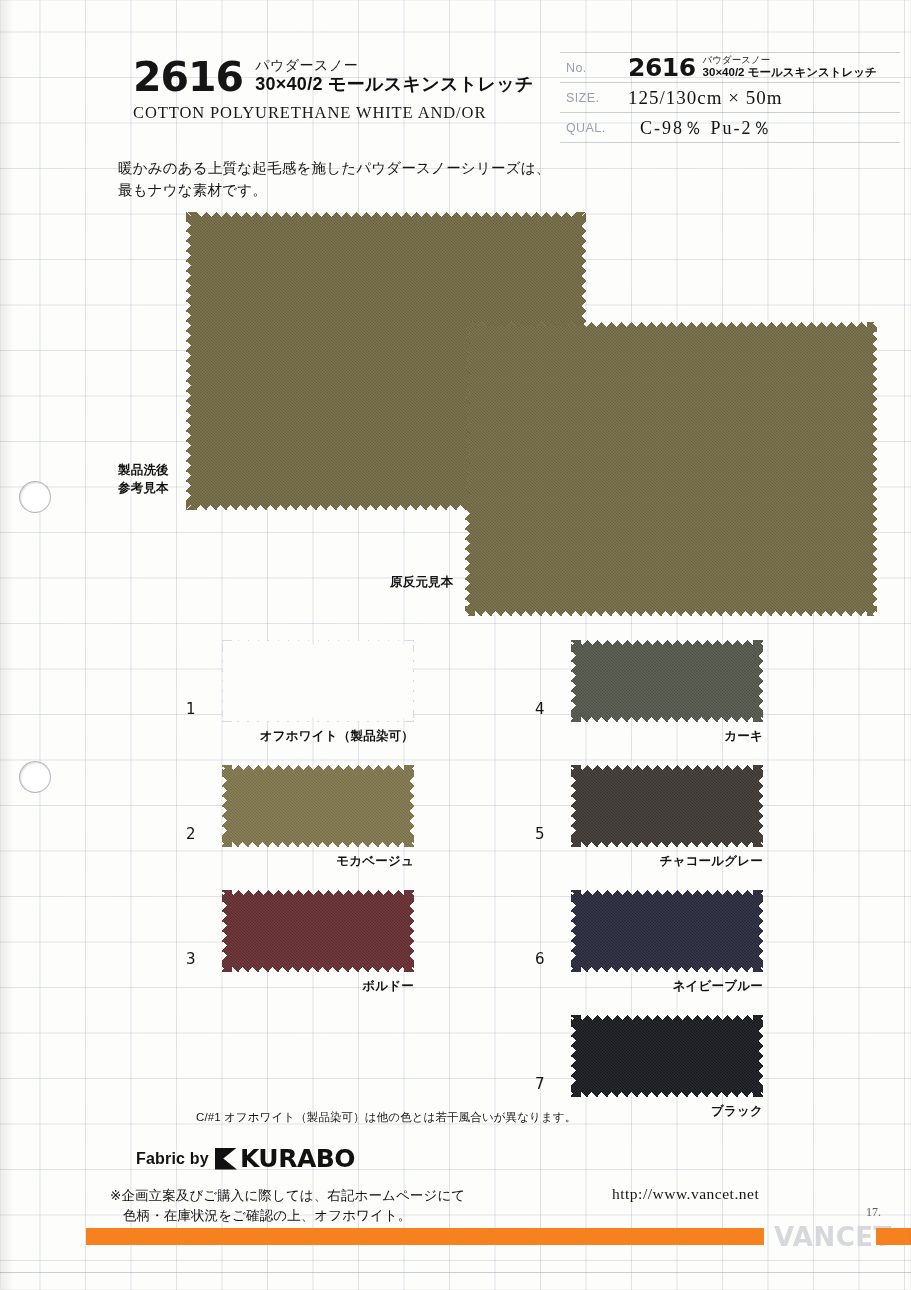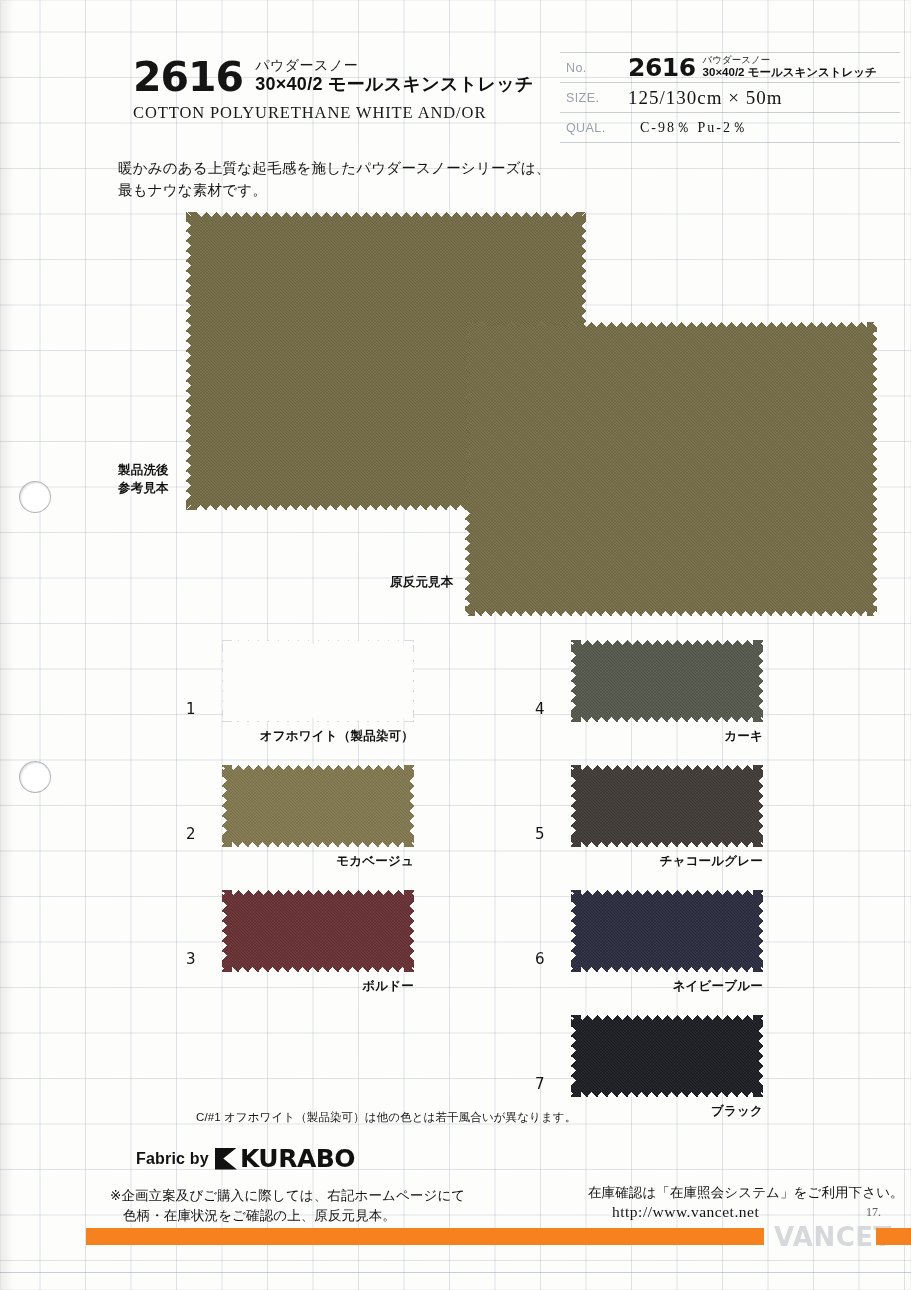--- a/index.html
+++ b/index.html
@@ -69,21 +69,21 @@
   }
   .spec-val{flex:1;}
   #spec-no .spec-val{display:flex;align-items:flex-end;gap:7px;padding-bottom:1px;}
   #spec-code{font-family:"DejaVu Sans","Liberation Sans",sans-serif;font-weight:700;font-size:25px;line-height:25px;letter-spacing:-.5px;color:#141414;}
   #spec-name{line-height:1.12;padding-bottom:1px;}
   #spec-name .l1{font-size:9.5px;color:#1b1b1b;}
   #spec-name .l2{font-size:11.5px;font-weight:600;color:#111;}
   #spec-size .spec-val,#spec-qual .spec-val{
     font-family:"Liberation Serif","DejaVu Serif",serif;font-size:19px;letter-spacing:1px;color:#131313;
   }
-  #spec-qual .spec-val{letter-spacing:2px;padding-left:12px;font-size:14px;}
+  #spec-qual .spec-val{letter-spacing:2px;padding-left:12px;font-size:18px;}
   #spec-note{
     padding:8px 0 0 6px;
     font-family:"Liberation Serif","DejaVu Serif",serif;
     font-size:14px;letter-spacing:.4px;color:#141414;
   }
 
   
   .swatch{position:absolute;}
   .cloth{
     position:relative;width:100%;height:100%;
@@ -309,25 +309,24 @@
   <div id="fabric-by">
     <span class="fb-text">Fabric by</span>
     <span id="kurabo">
       <span class="kmark"></span>
       <span class="ktext">KURABO</span>
     </span>
   </div>
 
   <div id="note-order">
     <div>※企画立案及びご購入に際しては、右記ホームページにて</div>
-    <div class="l2">色柄・在庫状況をご確認の上、原反元見本。</div>
+    <div class="l2">色柄・在庫状況をご確認の上、オフホワイト。</div>
   </div>
 
   <div id="stock-note">
-    <div class="l1">在庫確認は「在庫照会システム」をご利用下さい。</div>
     <div class="l2">http://www.vancet.net</div>
   </div>
 
   <div id="page-no">17.</div>
 
   <div id="bar-main"></div>
   <div id="vancet">
     <span>VANCET</span>
     <span class="reg">®</span>
   </div>

